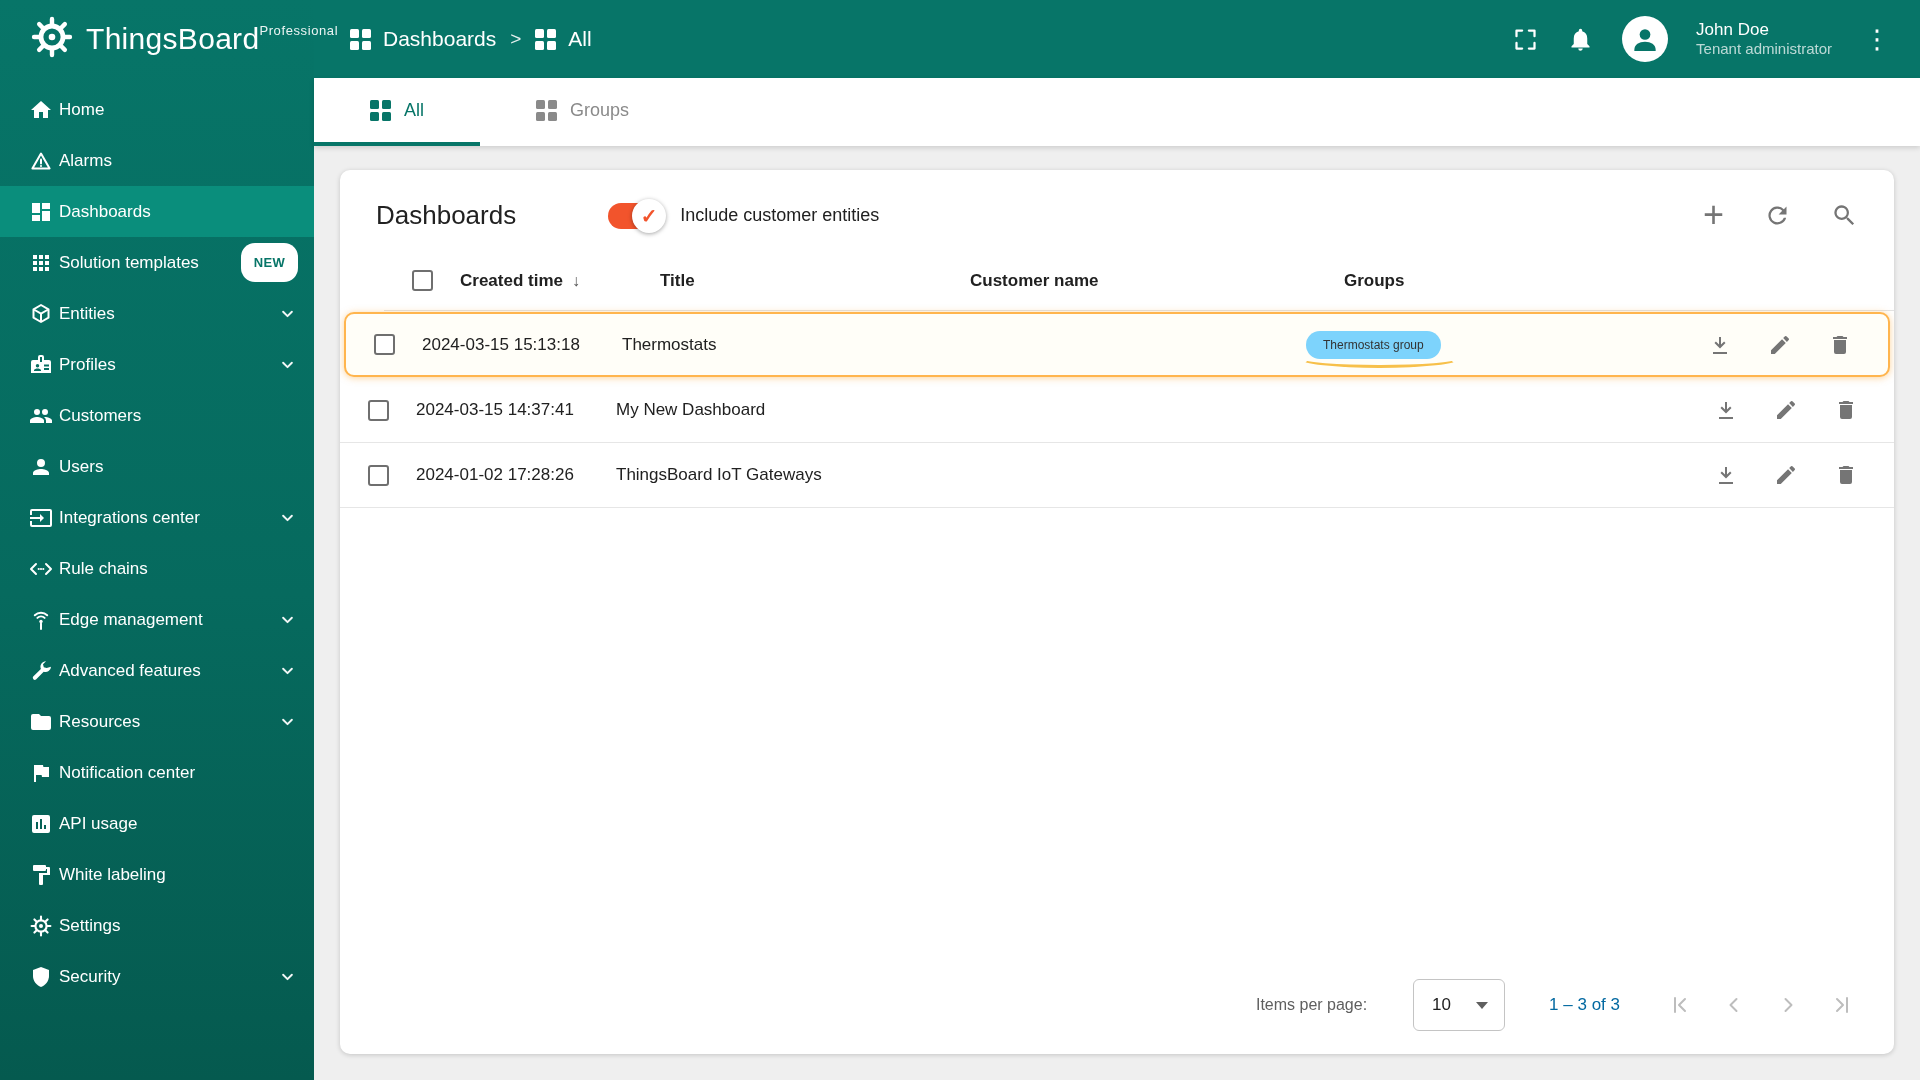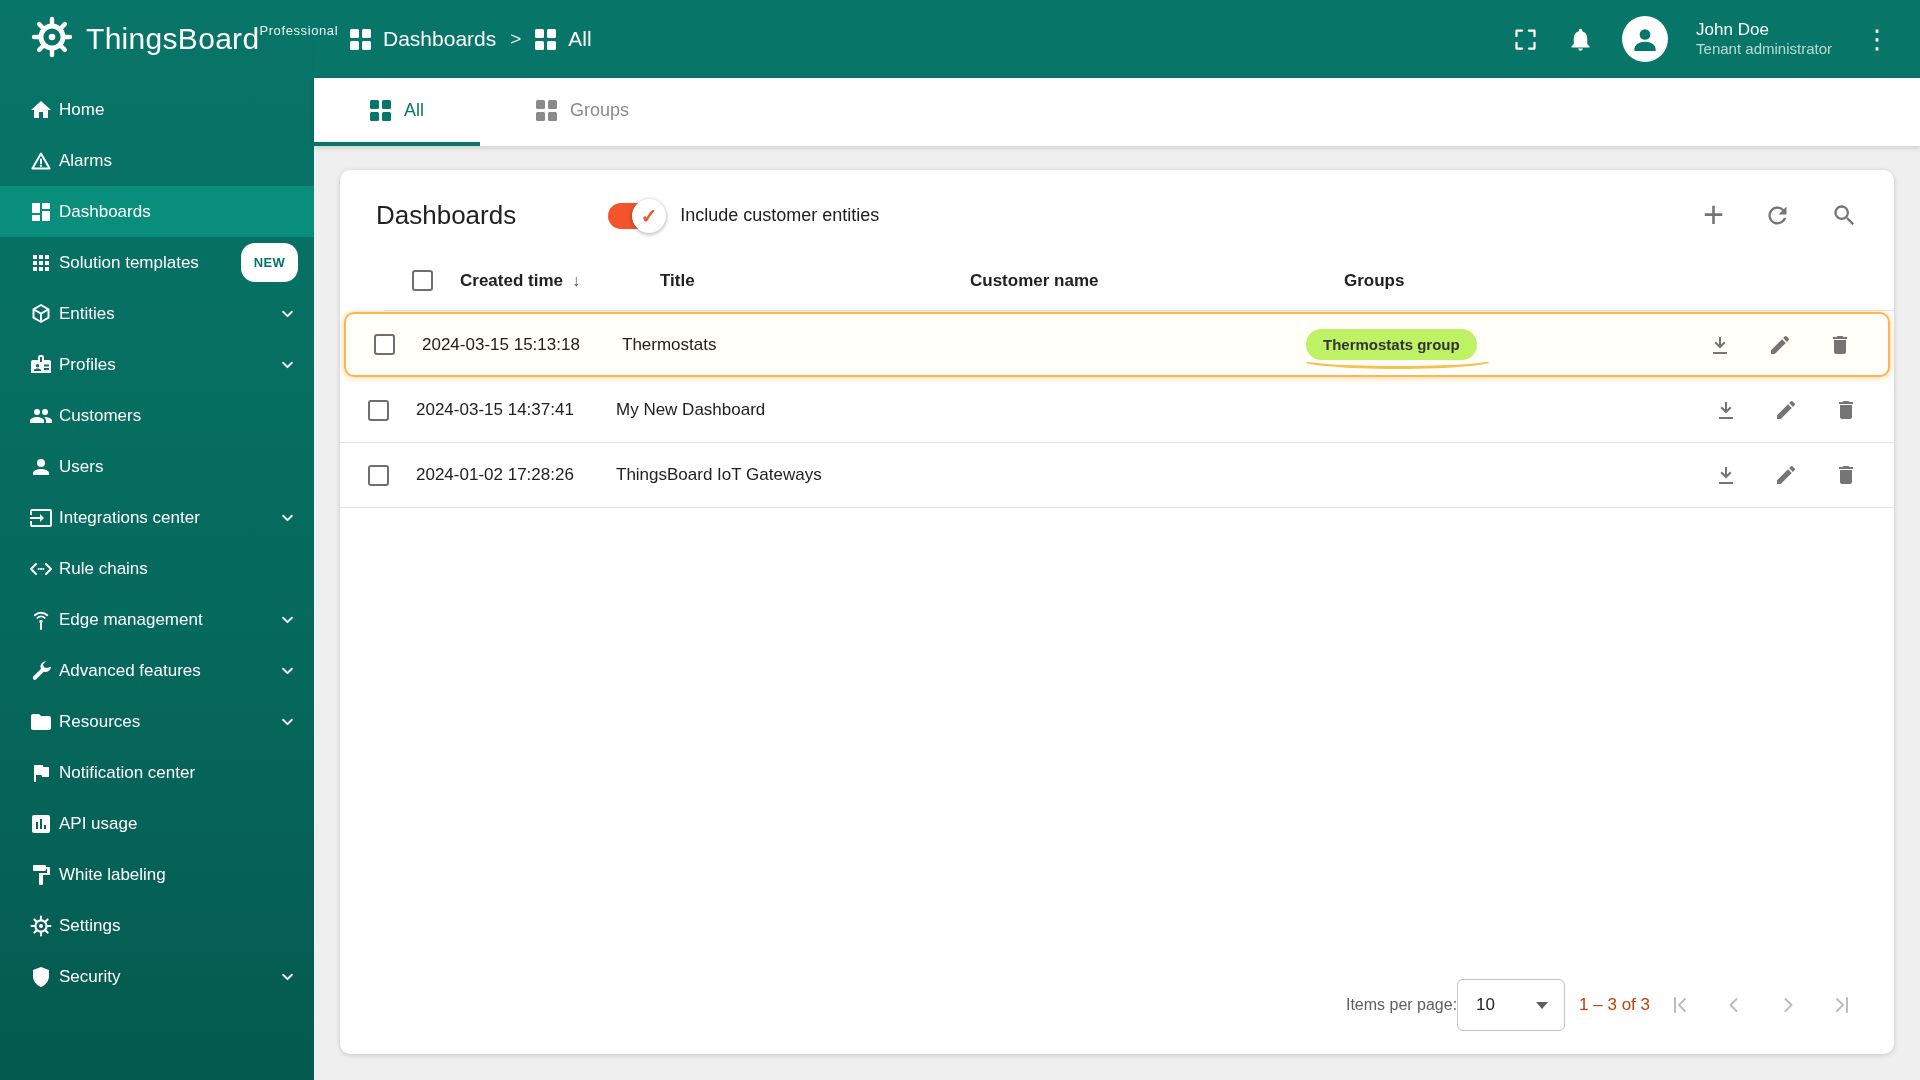--- a/index.html
+++ b/index.html
@@ -81,37 +81,37 @@
   .rgrid { display:grid; grid-template-columns:76px 200px 310px 374px 1fr 210px; align-items:center; }
   .thead { height:60px; font-size:17px; font-weight:bold; color:#212121;
     border-bottom:1px solid #E3E3E3;margin-left:44px; }
   .cb { width:21px; height:21px; border:2.2px solid #6f6f6f; border-radius:3px;
     margin-left:28px; cursor:pointer; background:#fff; }
   .sort { color:#555; font-size:16px; margin-left:9px; font-weight:normal; }
   .hcell { display:flex; align-items:center; }
   .trow { height:65px; font-size:17px; color:#212121; border-bottom:1px solid #E6E6E6; cursor:pointer; }
   .trow.highlight { border:2.6px solid #FFB54E; border-radius:10px; margin:1px 4px;
     background:#FFFEF8; box-shadow:0 1px 7px rgba(250,170,60,.5); border-bottom:2.6px solid #FFB54E; }
-  .chip { display:inline-block; background:#bef264; border-radius:16px; padding:7px 17px;
-    font-size:15px; color:#333; position:relative;font-weight:bold; }
+  .chip { display:inline-block; background:#7dd3fc; border-radius:16px; padding:7px 17px;
+    font-size:12px; color:#333; position:relative; }
   .chip::after { content:''; position:absolute; left:-6px; right:-18px; bottom:-9px; height:12px;
     border:3px solid transparent; border-bottom-color:#F7C04A; border-radius:50%; }
   .actions { display:flex; justify-content:flex-end; gap:36px; padding-right:36px; color:#757575; }
   .abtn { cursor:pointer; color:#757575; }
 
   
   .tfoot { margin-top:auto; height:98px; display:flex; align-items:center; justify-content:flex-end;
-    padding-right:40px; }
+    padding-right:40px; gap:30px; }
   .ipp-label { font-size:16px; color:#5f5f5f; }
-  .select { width:108px; height:52px; border:1px solid #c4c4c4; border-radius:6px; display:flex;
+  .select { width:92px; height:52px; border:1px solid #c4c4c4; border-radius:6px; display:flex;
     align-items:center; justify-content:space-between; padding:0 16px 0 18px; font-size:17px;
-    color:#212121; cursor:pointer; }
+    color:#212121; cursor:pointer;margin-left:16px; }
   .caret { width:0; height:0; border-left:6px solid transparent; border-right:6px solid transparent;
     border-top:7px solid #5f5f5f; }
-  .range { font-size:17px; color:#c2410c; margin-left:14px; }
+  .range { font-size:17px; color:#0369a1; margin-left:14px; }
   .pager { display:flex; align-items:center; gap:30px; margin-left:18px; color:#bdbdbd; }
   .pbtn { cursor:pointer; color:#bdbdbd; display:flex; }
 </style>
 </head>
 <body>
 
 <div class="sidebar">
   <div class="logo">
     <span>
       <svg width="44" height="44" viewBox="0 0 24 24">

